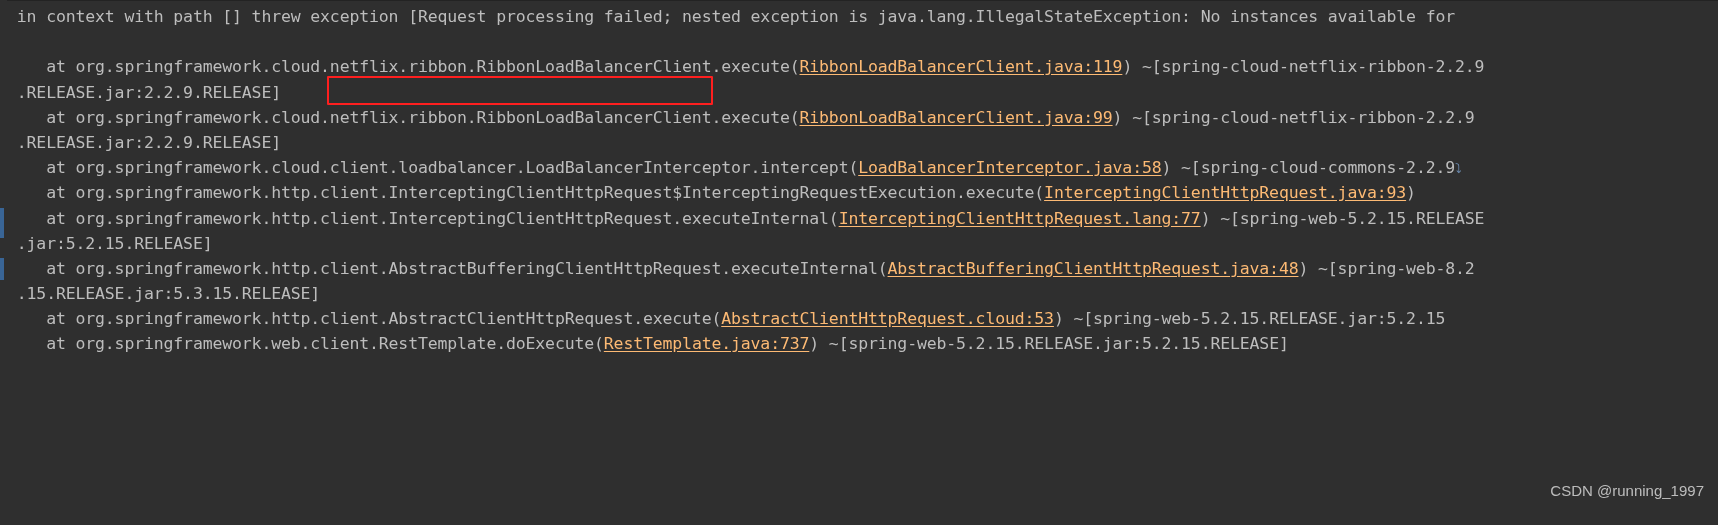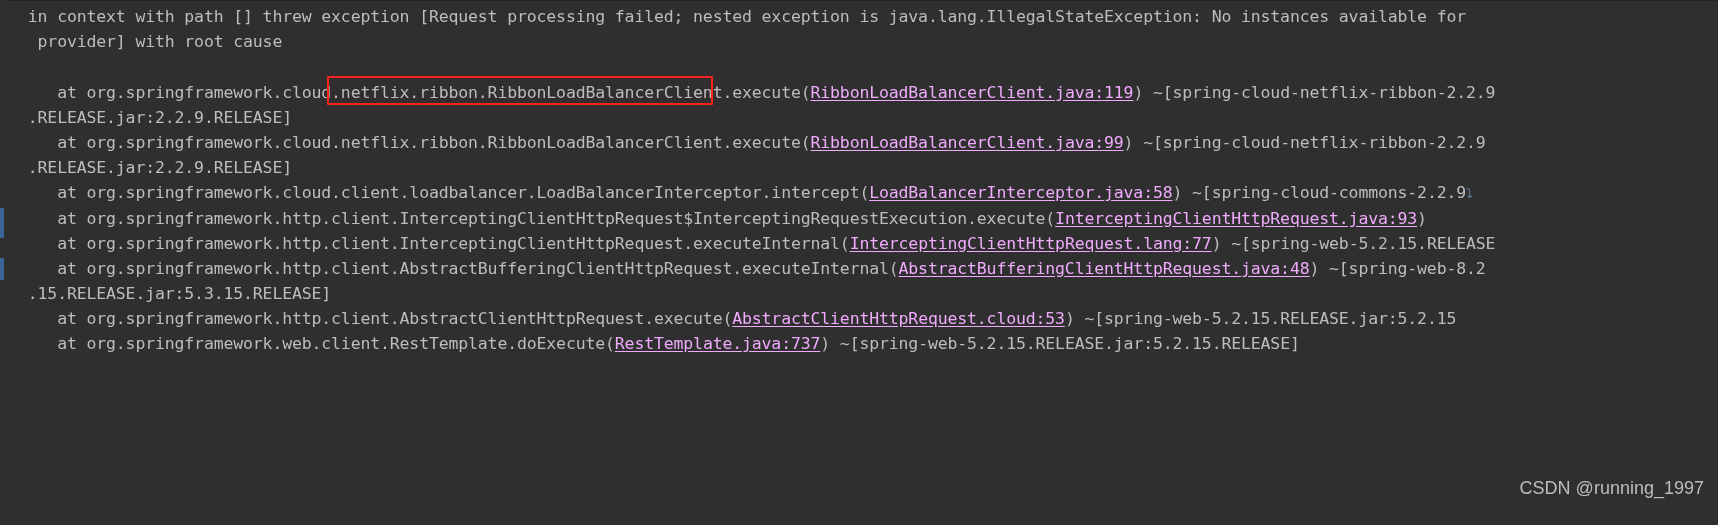--- a/index.html
+++ b/index.html
@@ -44,27 +44,27 @@
     padding: 4px 0 0 0;
     box-sizing: border-box;
   }
   .log-line {
     height: 25.2px;
     line-height: 25.2px;
     font-size: 16.5px;
     letter-spacing: -0.15px;
     color: #bdbdbd;
     white-space: pre;
-    padding-left: 18px;
+    padding-left: 7px;
     box-sizing: border-box;
     position: relative;
   }
   .log-line.blank { color: transparent; }
   .seg-link {
-    color: #f0abfc;
+    color: #fdba74;
     text-decoration: underline;
     text-underline-offset: 2px;
     cursor: pointer;
   }
   .wrap-glyph {
     color: #6f8fb5;
     font-size: 13px;
   }
   
   #exception-highlight {
@@ -76,21 +76,21 @@
     border: 2px solid #ff1f1f;
     box-sizing: border-box;
     pointer-events: none;
     border-radius: 1px;
   }
   #watermark {
     position: absolute;
     right: 14px;
     bottom: 26px;
     font-family: "Liberation Sans", sans-serif;
-    font-size: 18px;
+    font-size: 15px;
     color: #c8c8c8;
     opacity: .92;
     white-space: pre;
   }
   #scroll-shadow-top {
     position: absolute;
     left: 0; top: 0; width: 1718px; height: 1px;
     background: rgba(0,0,0,.25);
   }
 </style>
@@ -101,29 +101,29 @@
 
   <div id="scroll-shadow-top"></div>
 
   <div id="gutter-strip">
     <div class="gutter-mark" style="top:208px;height:30px;"></div>
     <div class="gutter-mark" style="top:258px;height:22px;"></div>
   </div>
 
   <div id="log-lines">
       <div class="log-line"><span> in context with path [] threw exception [Request processing failed; nested exception is java.lang.IllegalStateException: No instances available for</span></div>
-      <div class="log-line"><span>  provider] with root cause</span></div>
       <div class="log-line blank"> </div>
       <div class="log-line"><span>    at org.springframework.cloud.netflix.ribbon.RibbonLoadBalancerClient.execute(</span><span class="seg-link">RibbonLoadBalancerClient.java:119</span><span>) ~[spring-cloud-netflix-ribbon-2.2.9</span></div>
       <div class="log-line"><span> .RELEASE.jar:2.2.9.RELEASE]</span></div>
       <div class="log-line"><span>    at org.springframework.cloud.netflix.ribbon.RibbonLoadBalancerClient.execute(</span><span class="seg-link">RibbonLoadBalancerClient.java:99</span><span>) ~[spring-cloud-netflix-ribbon-2.2.9</span></div>
       <div class="log-line"><span> .RELEASE.jar:2.2.9.RELEASE]</span></div>
       <div class="log-line"><span>    at org.springframework.cloud.client.loadbalancer.LoadBalancerInterceptor.intercept(</span><span class="seg-link">LoadBalancerInterceptor.java:58</span><span>) ~[spring-cloud-commons-2.2.9</span><span class="wrap-glyph">⤵</span></div>
       <div class="log-line"><span>    at org.springframework.http.client.InterceptingClientHttpRequest$InterceptingRequestExecution.execute(</span><span class="seg-link">InterceptingClientHttpRequest.java:93</span><span>)</span></div>
       <div class="log-line"><span>    at org.springframework.http.client.InterceptingClientHttpRequest.executeInternal(</span><span class="seg-link">InterceptingClientHttpRequest.lang:77</span><span>) ~[spring-web-5.2.15.RELEASE</span></div>
+      <div class="log-line"><span> .jar:5.2.15.RELEASE]</span></div>
       <div class="log-line"><span>    at org.springframework.http.client.AbstractBufferingClientHttpRequest.executeInternal(</span><span class="seg-link">AbstractBufferingClientHttpRequest.java:48</span><span>) ~[spring-web-8.2</span></div>
       <div class="log-line"><span> .15.RELEASE.jar:5.3.15.RELEASE]</span></div>
       <div class="log-line"><span>    at org.springframework.http.client.AbstractClientHttpRequest.execute(</span><span class="seg-link">AbstractClientHttpRequest.cloud:53</span><span>) ~[spring-web-5.2.15.RELEASE.jar:5.2.15</span></div>
       <div class="log-line"><span>    at org.springframework.web.client.RestTemplate.doExecute(</span><span class="seg-link">RestTemplate.java:737</span><span>) ~[spring-web-5.2.15.RELEASE.jar:5.2.15.RELEASE]</span></div>
     </div>
 
   <div id="exception-highlight"></div>
 
   <div id="watermark">CSDN @running_1997</div>
 

